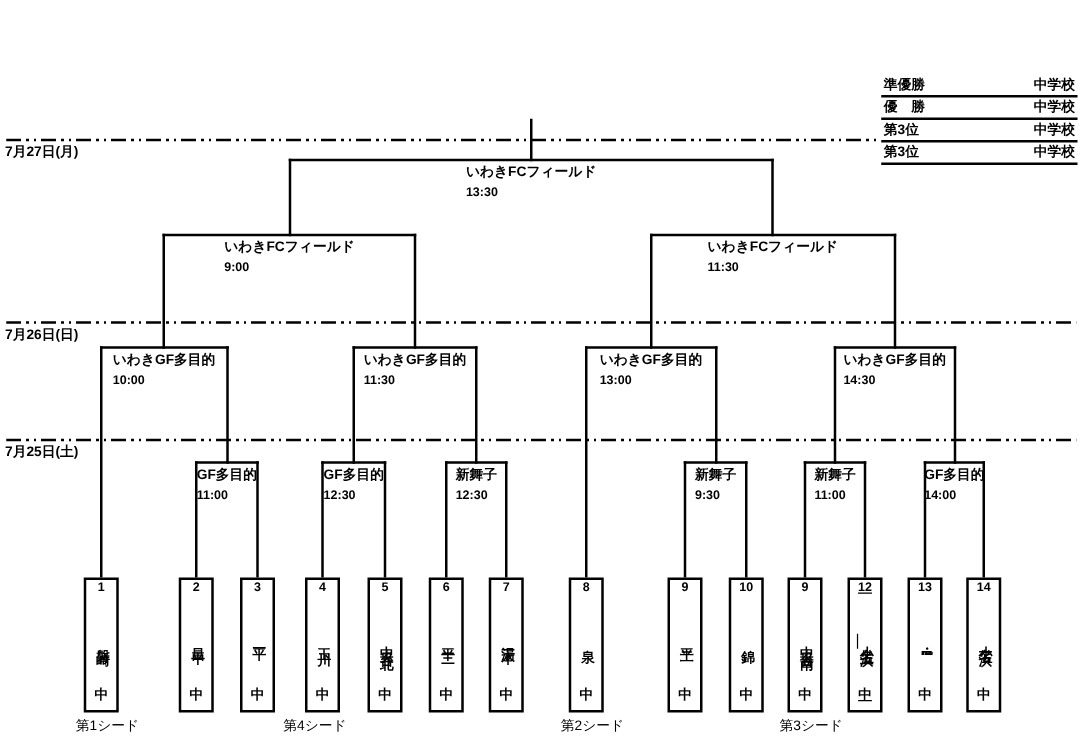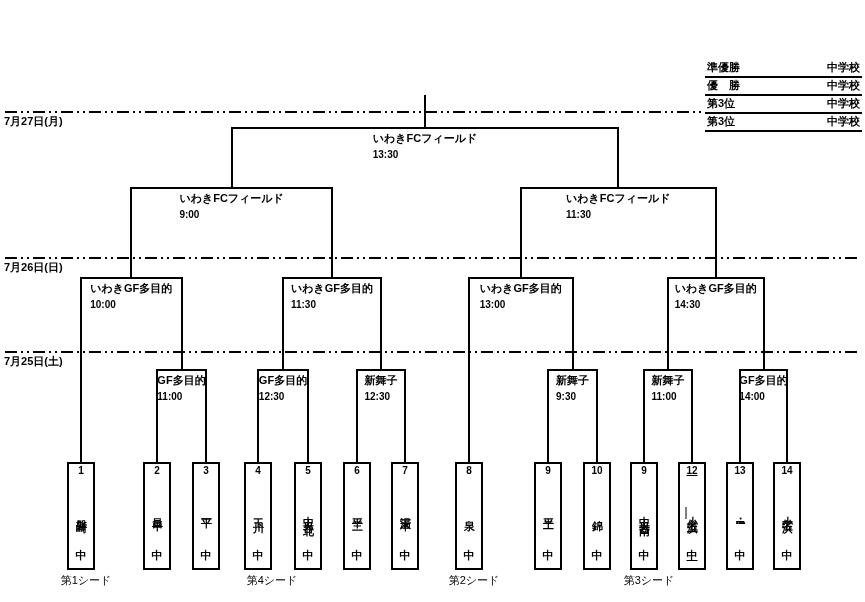--- a/index.html
+++ b/index.html
@@ -261,18 +261,18 @@
         <div class="team-suffix">中</div>
       </div>
       <div class="team-box" style="left: 773px; top: 462px;">
         <div class="team-num">14</div>
         <div class="team-name-wrap">
           <div class="team-name">小名浜一</div>
         </div>
         <div class="team-suffix">中</div>
       </div>
       <div class="seed-label" style="left: 86px; top: 573px;">第1シード</div>
-      <div class="seed-label" style="left: 272px; top: 573px;">第4シード</div>
+      <div class="seed-label" style="left: 252px; top: 573px;">第4シード</div>
       <div class="seed-label" style="left: 474px; top: 573px;">第2シード</div>
       <div class="seed-label" style="left: 649px; top: 573px;">第3シード</div>
     </div>
 
 </div>
 
 </body></html>

